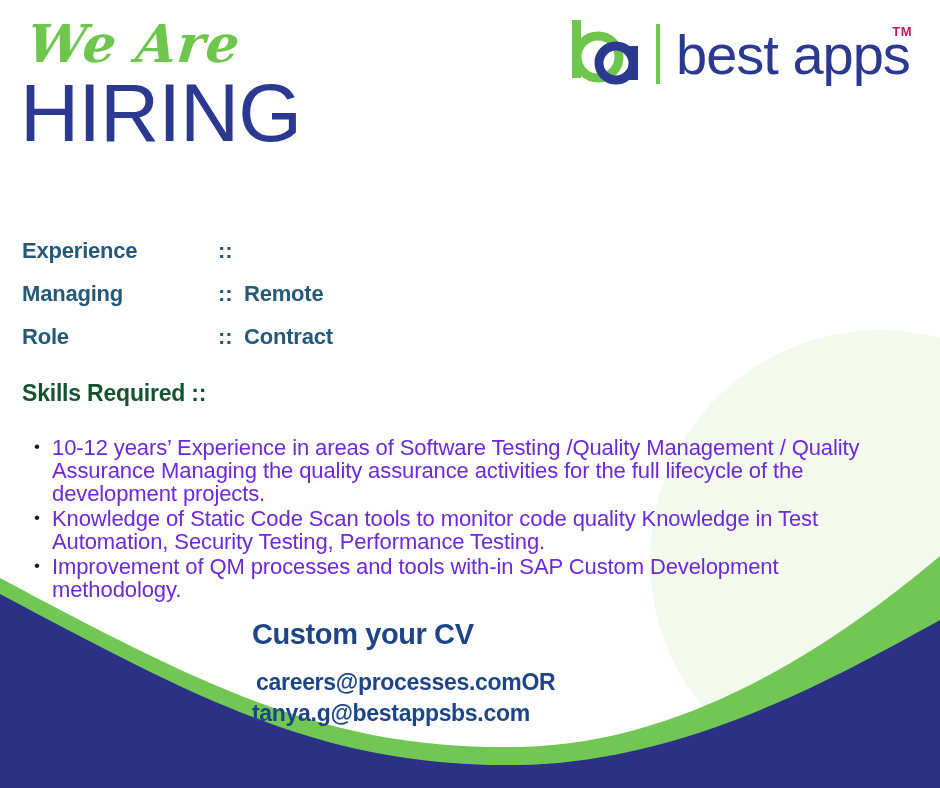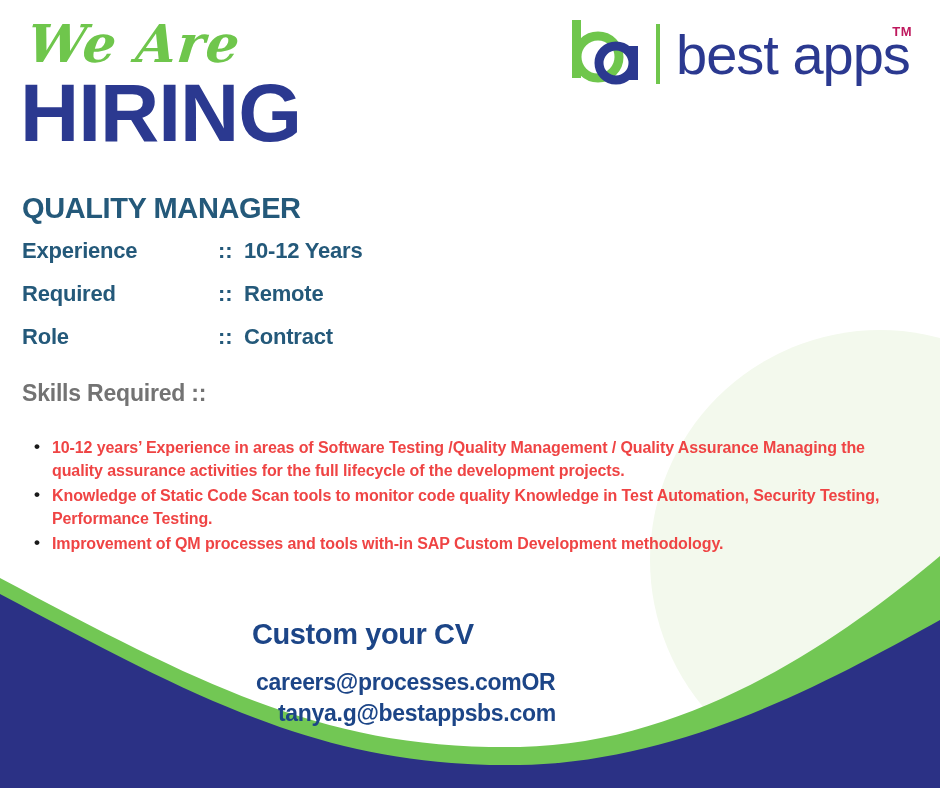--- a/index.html
+++ b/index.html
@@ -42,21 +42,21 @@
     letter-spacing: 1px;
     color: #6fc64c;
     transform: skewX(-6deg);
   }
 
   .hiring {
     position: absolute;
     left: 20px;
     top: 72px;
     font-family: "Liberation Sans", sans-serif;
-    font-weight: 700;
+    font-weight: 400;
     font-size: 82px;
     line-height: 1;
     letter-spacing: -1px;
     color: #2b3990;
   }
 
   
   .logo {
     position: absolute;
     right: 16px;
@@ -106,40 +106,39 @@
   .detail-sep   { width: 26px;  flex: 0 0 26px; }
   .detail-value { flex: 1 1 auto; }
 
   
   .skills-heading {
     position: absolute;
     left: 22px;
     top: 380px;
     font-size: 23px;
     font-weight: 700;
-    color: #737373;
+    color: #14532d;
     letter-spacing: -0.2px;
   }
 
   .skills-list {
     position: absolute;
     left: 30px;
     top: 436px;
     width: 880px;
     list-style: none;
   }
   .skills-list li {
     position: relative;
     padding-left: 22px;
     margin-bottom: 2px;
-    font-size: 16px;
+    font-size: 22px;
     line-height: 23px;
-    color: #ef4444;
+    color: #6d28d9;
     letter-spacing: -0.1px;
-    font-weight: bold;
   }
   .skills-list li::before {
     content: "\2022";
     position: absolute;
     left: 4px;
     top: -1px;
     font-size: 17px;
     color: #1a1a1a;
   }
 
@@ -158,21 +157,21 @@
     margin-bottom: 16px;
   }
   .cta-email {
     font-size: 23px;
     font-weight: 700;
     color: #1c4587;
     letter-spacing: -0.3px;
     line-height: 31px;
   }
   .cta-email-1 { margin-left: 4px; }
-  .cta-email-2 { margin-left: 26px; }
+  .cta-email-2 { margin-left: 0; }
   .cta-or { }
 </style>
 </head>
 <body>
 
 <div id="poster">
 
   <svg class="bg-decor" viewBox="0 0 940 788" preserveAspectRatio="none">
 
     <circle cx="880" cy="560" r="230" fill="#f3f9ed"></circle>
@@ -199,32 +198,30 @@
         <rect x="65" y="34" width="9" height="34" fill="#2b3990"></rect>
       </g>
 
       <rect x="92" y="12" width="4" height="60" fill="#6fc64c"></rect>
 
       <text x="112" y="62" font-family="Liberation Sans, sans-serif" font-size="56" font-weight="400" fill="#2b3990" letter-spacing="-1">best apps</text>
     </svg>
     <span class="logo-tm">TM</span>
   </div>
 
-  <div class="job-title">QUALITY MANAGER</div>
 
   <div class="details">
 
     <div class="detail-row">
       <span class="detail-label">Experience</span>
       <span class="detail-sep">::</span>
-      <span class="detail-value">10-12 Years</span>
     </div>
 
     <div class="detail-row">
-      <span class="detail-label">Required</span>
+      <span class="detail-label">Managing</span>
       <span class="detail-sep">::</span>
       <span class="detail-value">Remote</span>
     </div>
 
     <div class="detail-row">
       <span class="detail-label">Role</span>
       <span class="detail-sep">::</span>
       <span class="detail-value">Contract</span>
     </div>
 

